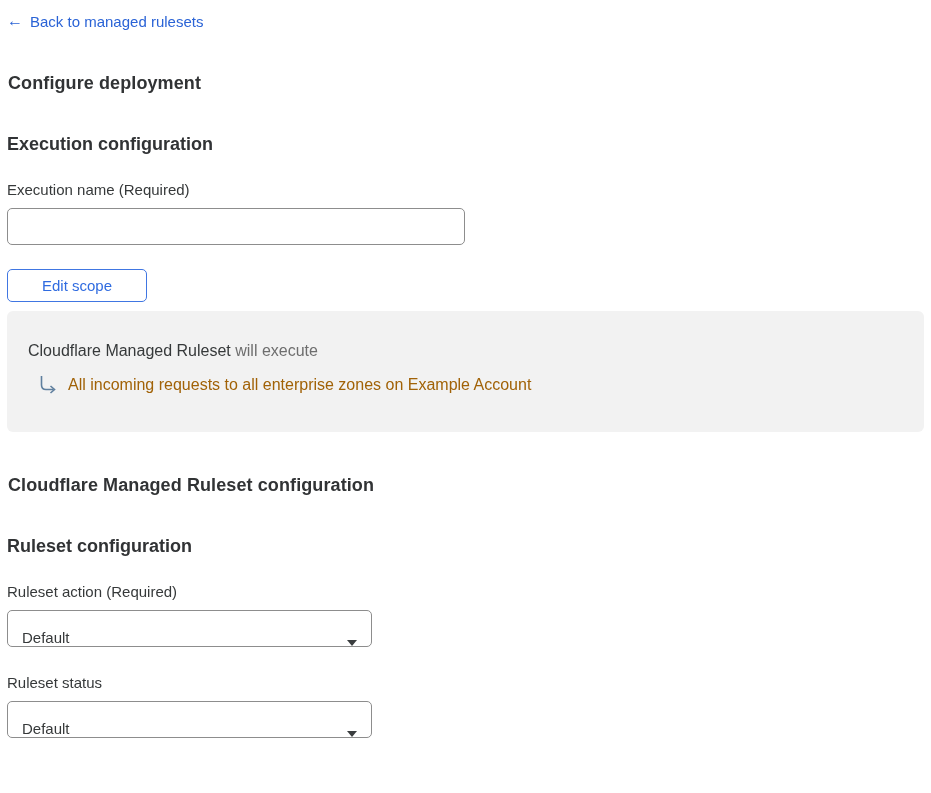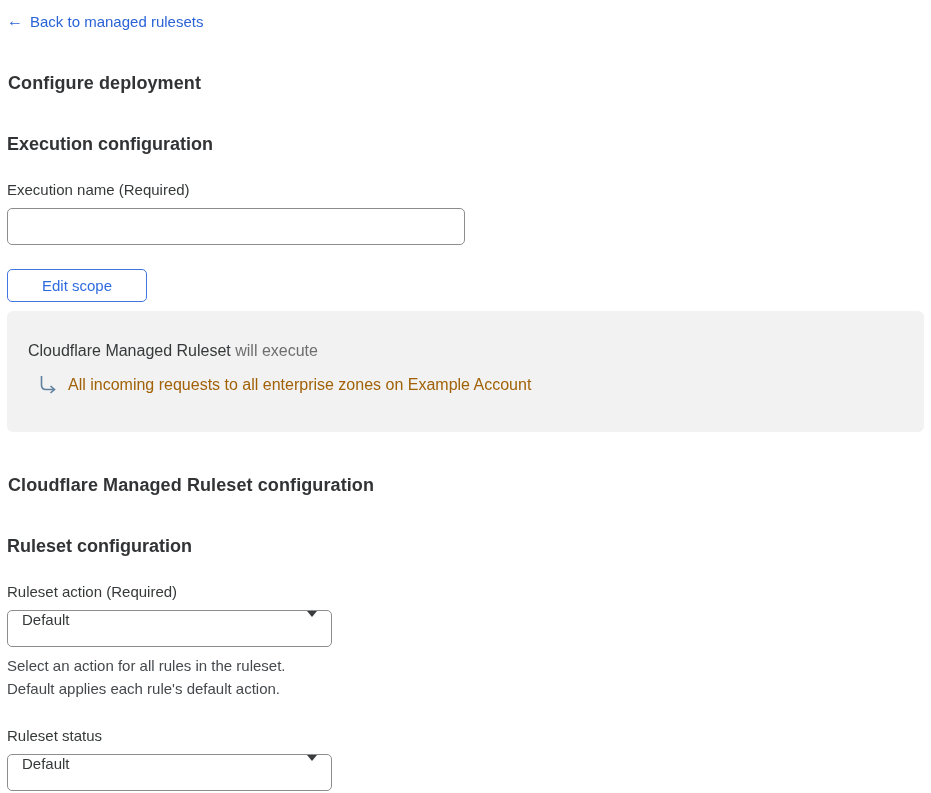--- a/index.html
+++ b/index.html
@@ -99,27 +99,27 @@
     align-items: center;
     gap: 11px;
     font-size: 16px;
     color: #a16207;
   }
   .elbow-arrow { display: inline-block; width: 18px; height: 20px; }
 
   
   .dropdown {
     margin-top: 10px;
-    width: 325px;
+    width: 365px;
     height: 37px;
     border: 1px solid #8d8d8d;
     border-radius: 5px;
     background: #ffffff;
     display: flex;
-    align-items: flex-start;
+    align-items: flex-end;
     justify-content: space-between;
     padding: 0 14px;
     font-size: 15px;
     color: #36393a;
     cursor: pointer;
     gap: 20px;
   }
   .caret-down {
     width: 0;
     height: 0;
@@ -174,24 +174,20 @@
 
   <h1 class="page-title">Cloudflare Managed Ruleset configuration</h1>
 
   <h2 class="section-title">Ruleset configuration</h2>
 
   <label class="field-label">Ruleset action (Required)</label>
   <div class="dropdown">
     <span>Default</span>
     <span class="caret-down"></span>
   </div>
-  <div class="helper-text">
-    <div>Select an action for all rules in the ruleset.</div>
-    <div>Default applies each rule's default action.</div>
-  </div>
 
   <label class="field-label" style="margin-top: 27px;">Ruleset status</label>
   <div class="dropdown">
     <span>Default</span>
     <span class="caret-down"></span>
   </div>
   
 
 </div>
 

